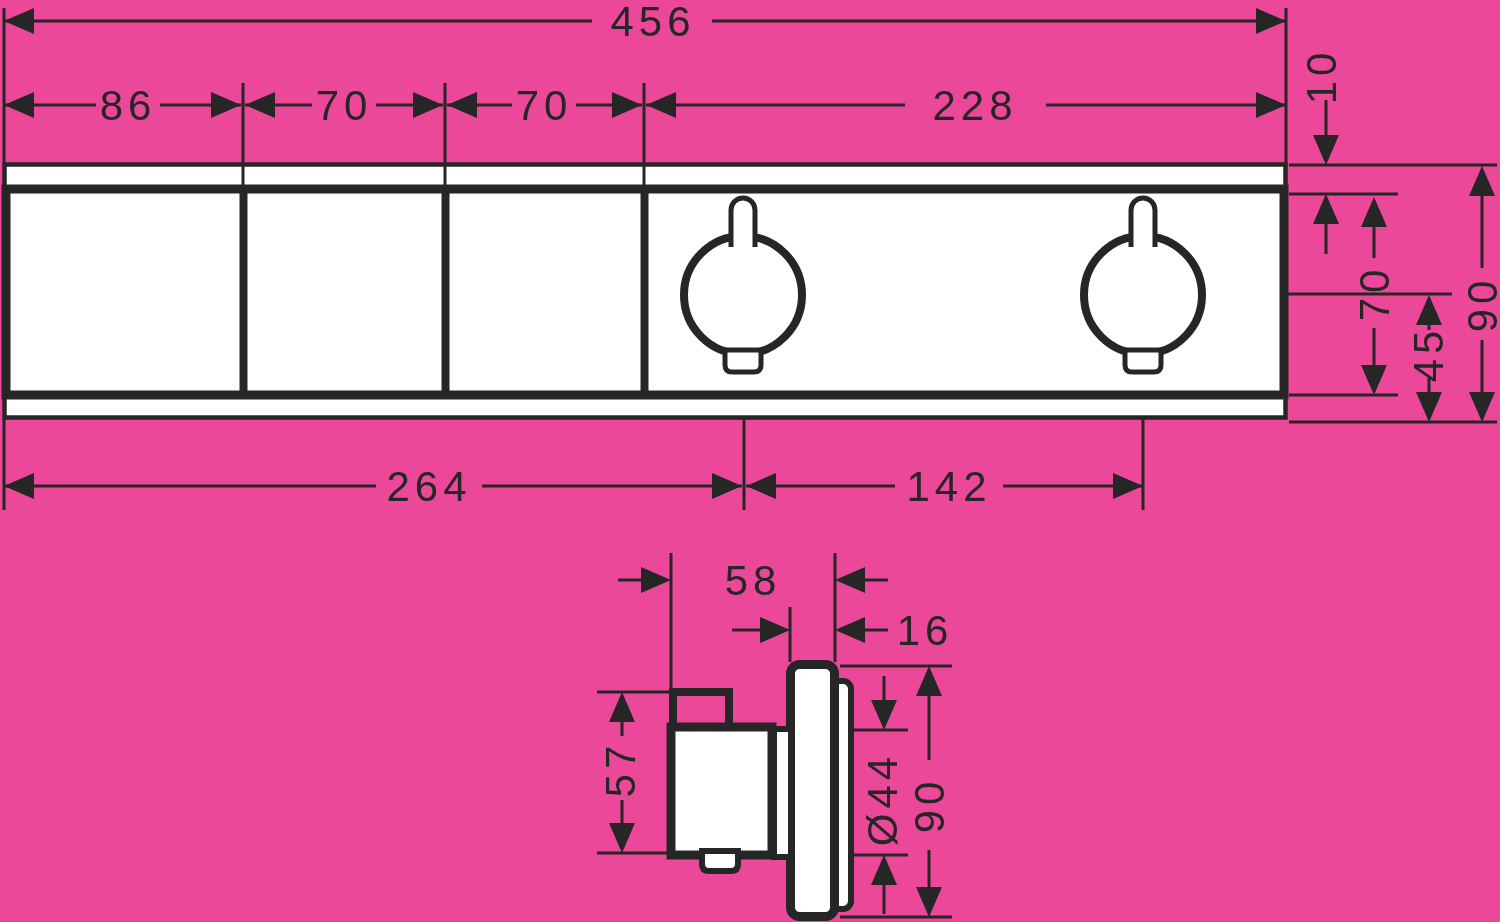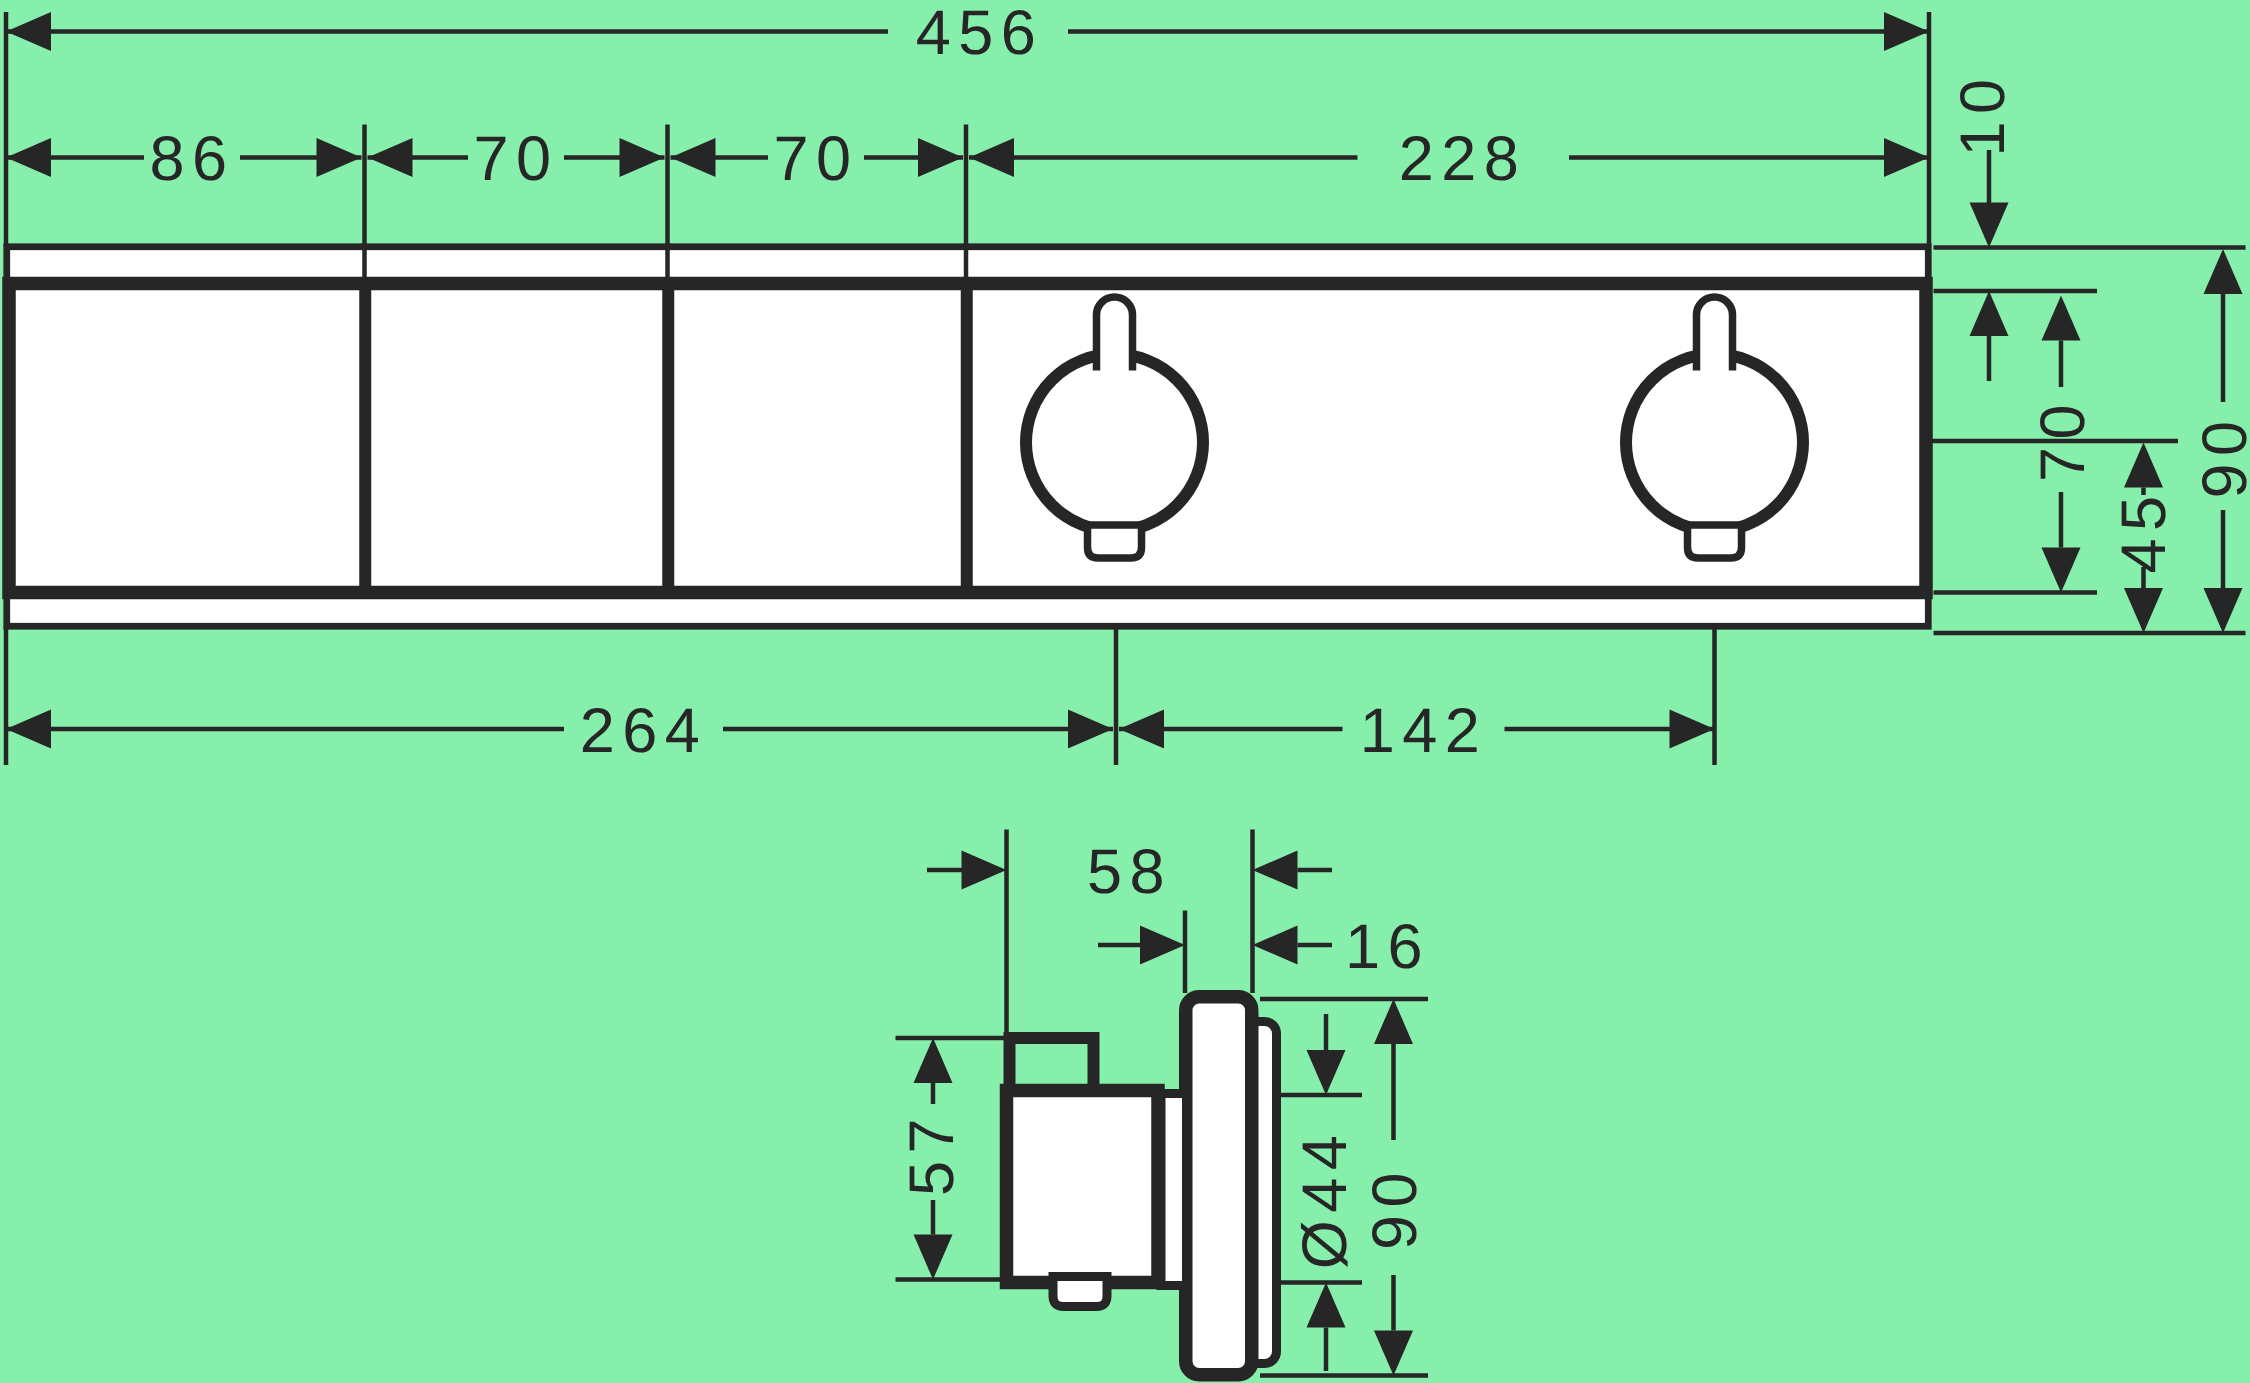--- a/index.html
+++ b/index.html
@@ -1,16 +1,16 @@
 <!DOCTYPE html>
 <html><head>
 <meta charset="utf-8">
 <style>
   html,body{margin:0;padding:0;background:#ffffff;}
-  #stage{position:relative;width:1500px;height:922px;background:#86efac;overflow:hidden;}
+  #stage{position:relative;width:1500px;height:922px;background:#ec4899;overflow:hidden;}
   svg{display:block;}
   .dline{stroke:#262626;stroke-width:3;fill:none;stroke-linecap:butt;}
   .arrow{fill:#262626;stroke:none;}
   .o4{stroke:#262626;stroke-width:4.5;fill:#ffffff;}
   .o9{stroke:#262626;stroke-width:9;fill:#ffffff;}
   .o8{stroke:#262626;stroke-width:8;fill:none;}
   .o6{stroke:#262626;stroke-width:6;fill:#ffffff;}
   .o5{stroke:#262626;stroke-width:5;fill:none;}
   .w5{stroke:#262626;stroke-width:5;fill:#ffffff;}
   text{font-family:"Liberation Sans",sans-serif;font-size:42px;fill:#262626;

